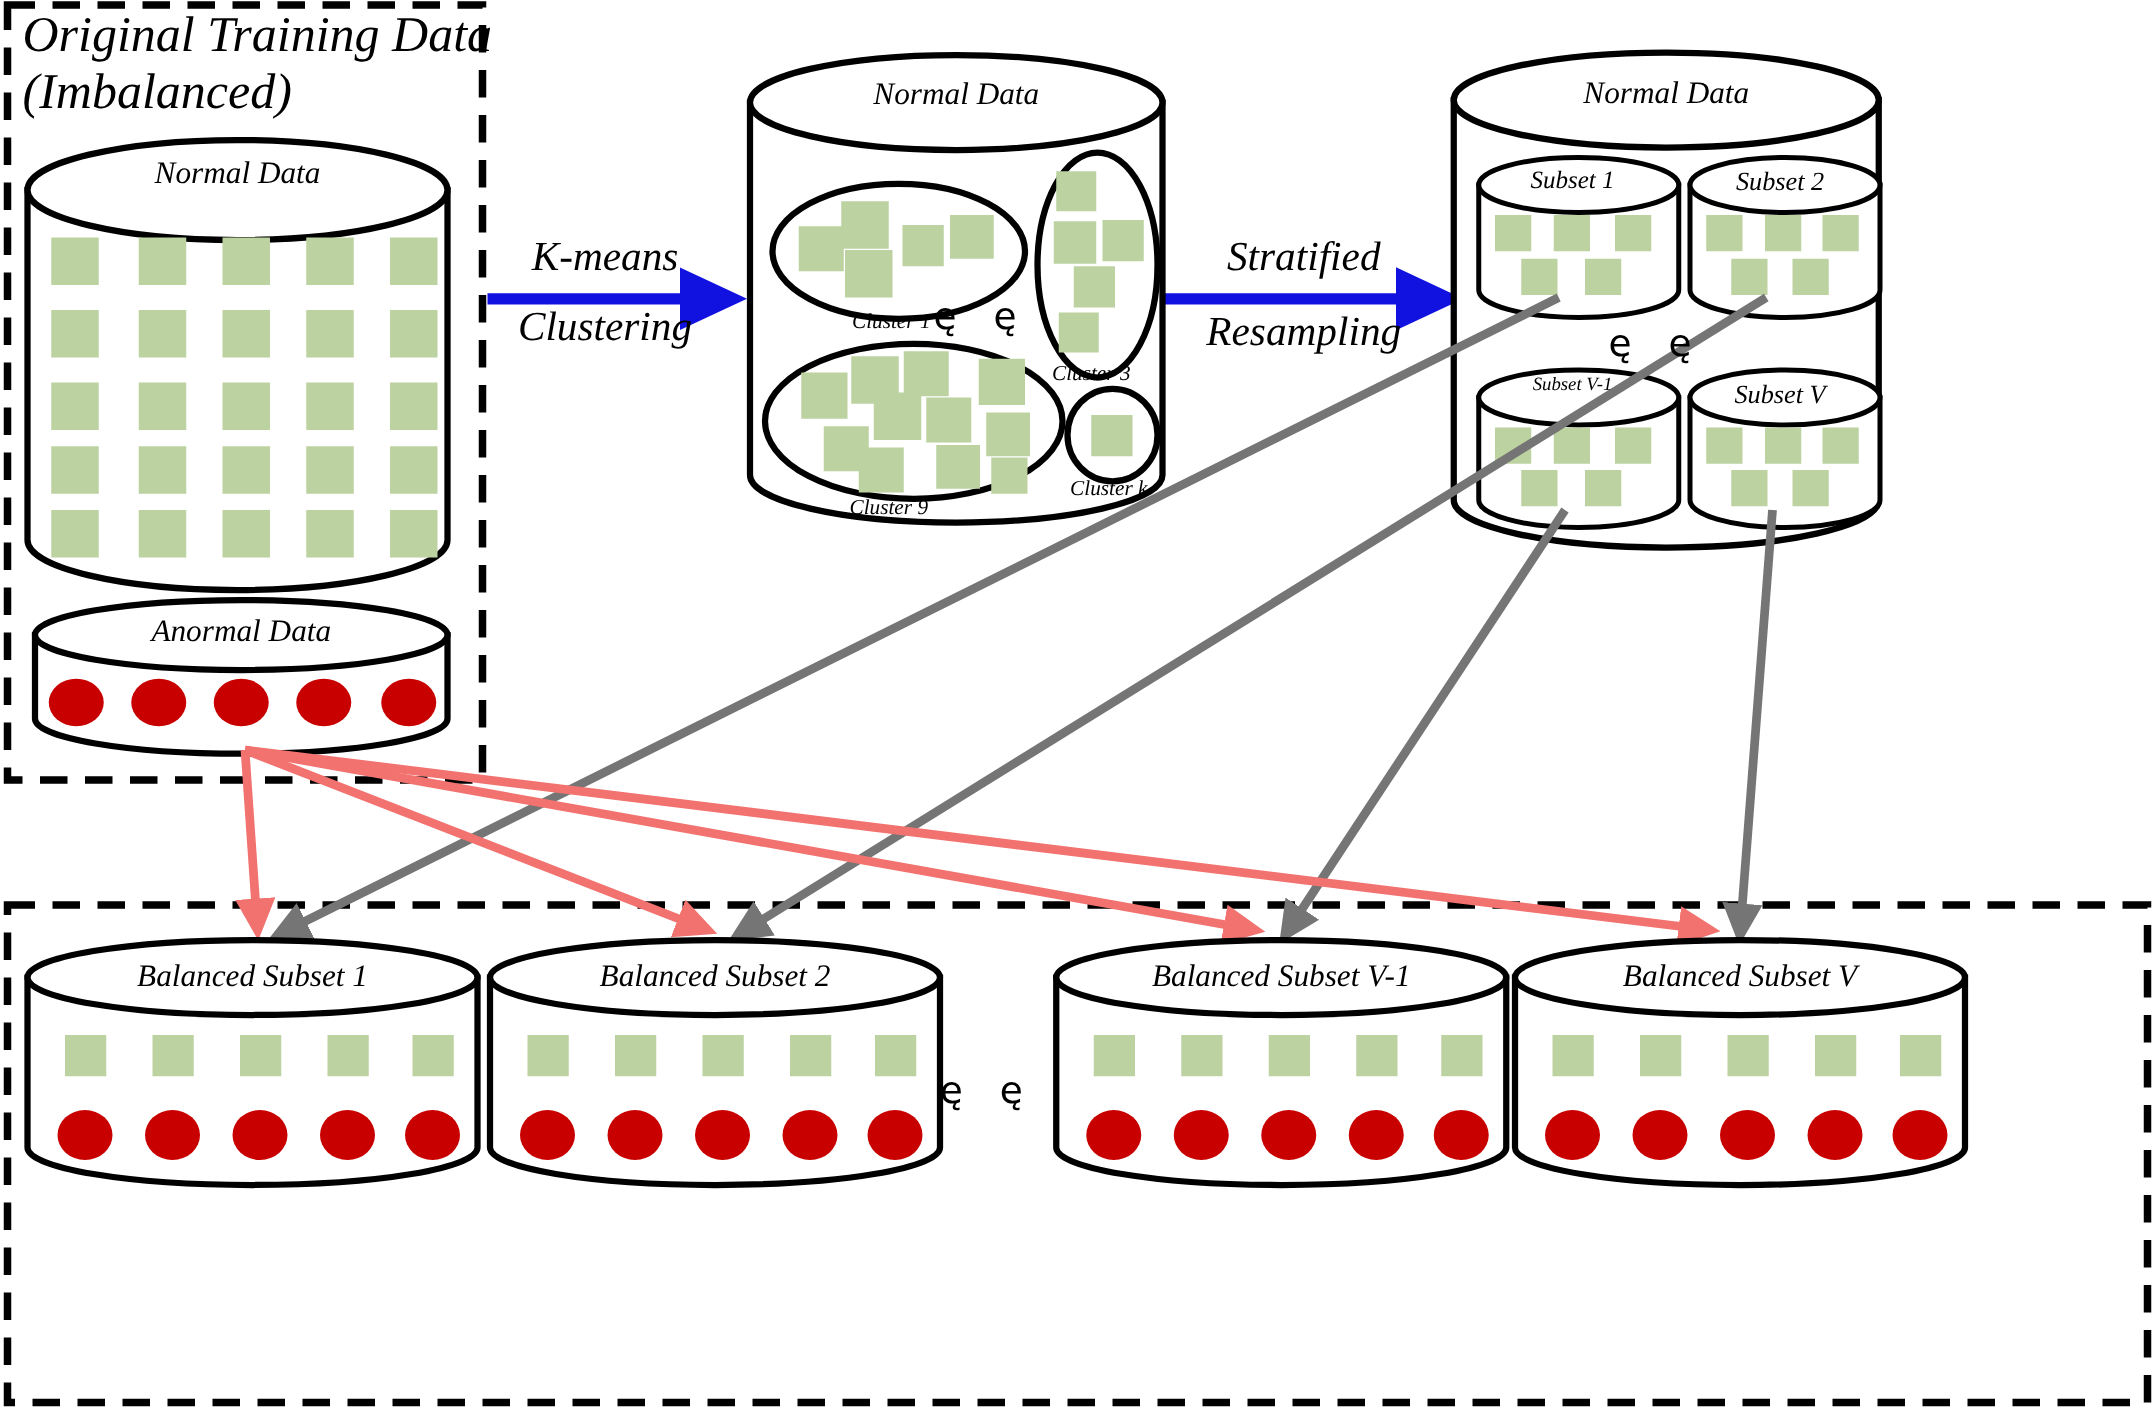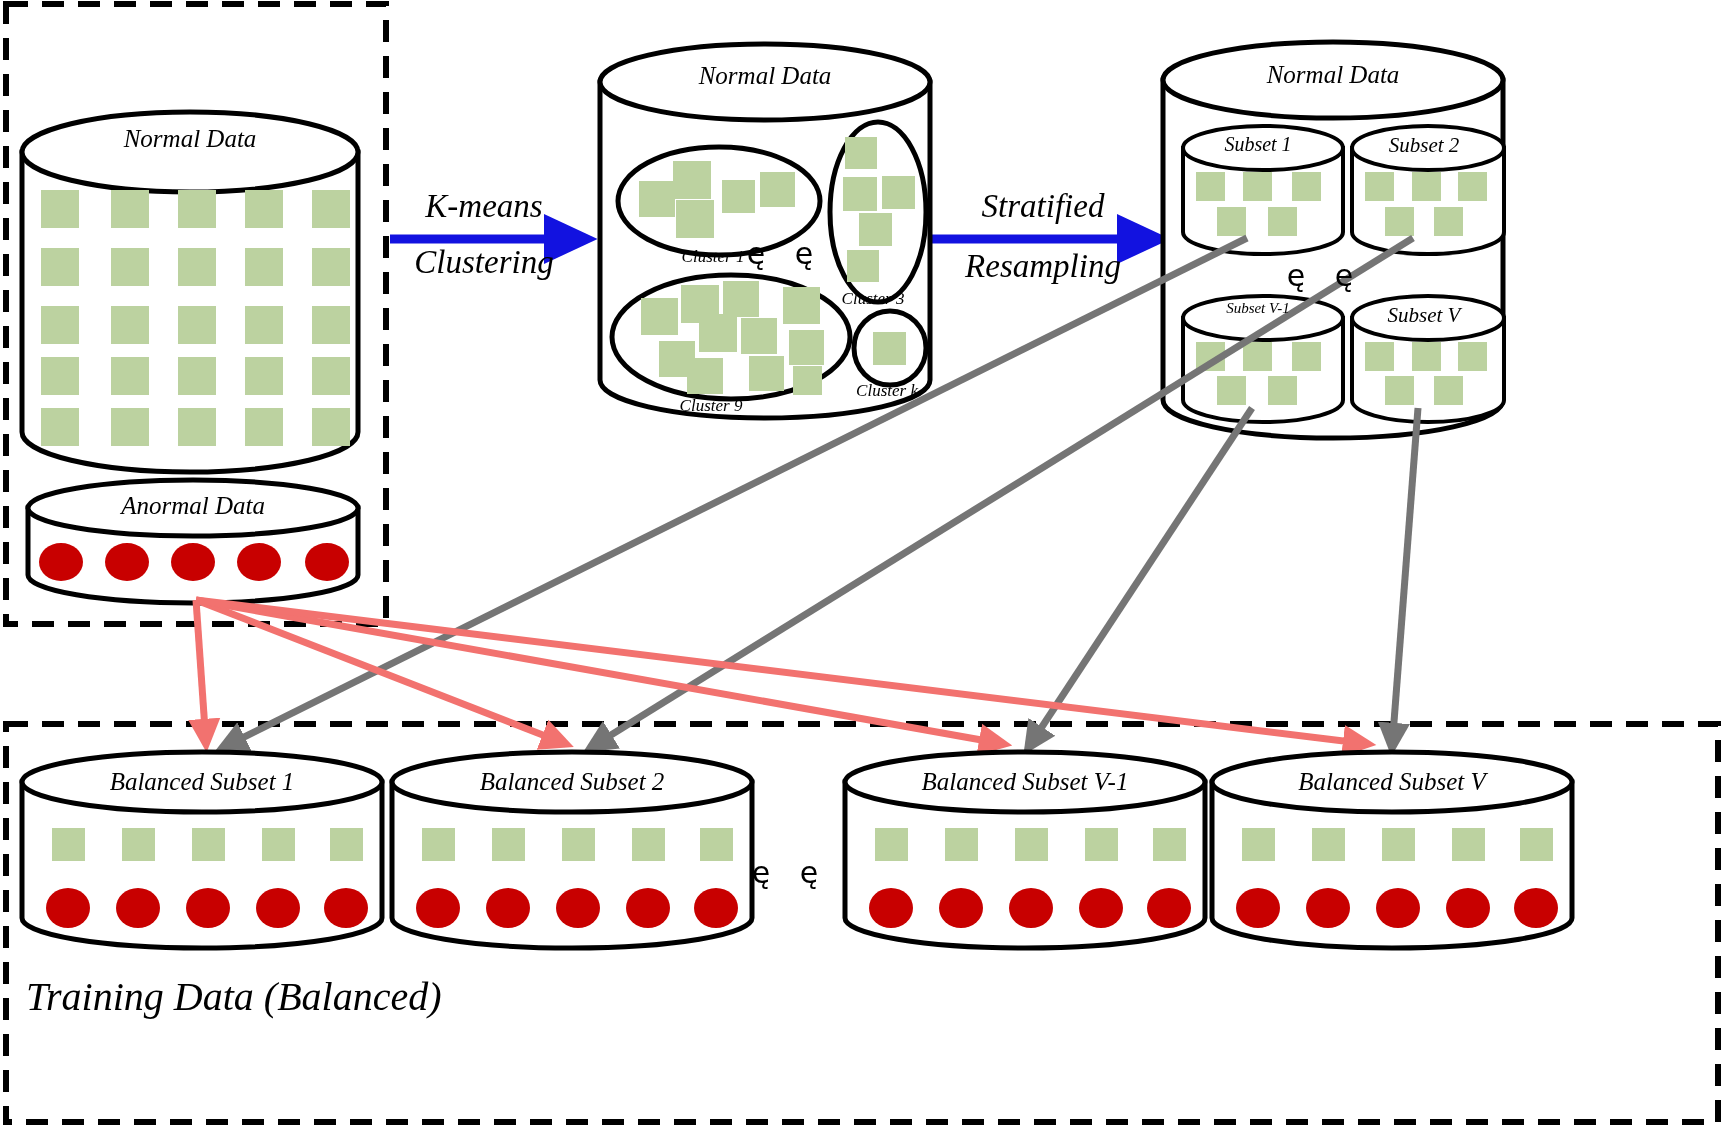--- a/index.html
+++ b/index.html
@@ -250,20 +250,22 @@
       <rect x="1520" y="828" width="33" height="33" fill="#bcd2a0"></rect>
       <ellipse cx="1258" cy="908" rx="22" ry="20" fill="#c80000"></ellipse>
       <ellipse cx="1328" cy="908" rx="22" ry="20" fill="#c80000"></ellipse>
       <ellipse cx="1398" cy="908" rx="22" ry="20" fill="#c80000"></ellipse>
       <ellipse cx="1468" cy="908" rx="22" ry="20" fill="#c80000"></ellipse>
       <ellipse cx="1536" cy="908" rx="22" ry="20" fill="#c80000"></ellipse>
     </g>
   </svg>
 
   <div class="txt bigtitle" style="left:18px;top:6px;">
+    <div>Original Training Data</div>
+    <div>(Imbalanced)</div>
   </div>
 
   <div class="txt cyl-label ctr" style="left:190px;top:125px;">Normal Data</div>
   <div class="txt cyl-label ctr" style="left:193px;top:492px;">Anormal Data</div>
 
   <div class="txt arrow-word ctr" style="left:484px;top:188px;">K-means</div>
   <div class="txt arrow-word ctr" style="left:484px;top:244px;">Clustering</div>
   <div class="txt arrow-word ctr" style="left:1043px;top:188px;">Stratified</div>
   <div class="txt arrow-word ctr" style="left:1043px;top:248px;">Resampling</div>
 
@@ -280,15 +282,14 @@
   <div class="txt small-label ctr" style="left:1258px;top:300px;font-size:15px;">Subset V-1</div>
   <div class="txt small-label ctr" style="left:1424px;top:303px;font-size:21px;">Subset V</div>
   <div class="dots ctr" style="left:1325px;top:258px;">ę ę</div>
 
   <div class="txt cyl-label ctr" style="left:202px;top:768px;">Balanced Subset 1</div>
   <div class="txt cyl-label ctr" style="left:572px;top:768px;">Balanced Subset 2</div>
   <div class="txt cyl-label ctr" style="left:1025px;top:768px;">Balanced Subset V-1</div>
   <div class="txt cyl-label ctr" style="left:1392px;top:768px;">Balanced Subset V</div>
   <div class="dots ctr" style="left:790px;top:855px;">ę ę</div>
 
-  <div class="txt bigtitle" style="left:26px;top:975px;">Training Data (Balanced)</div>
 
 </div>
 
 </body></html>

